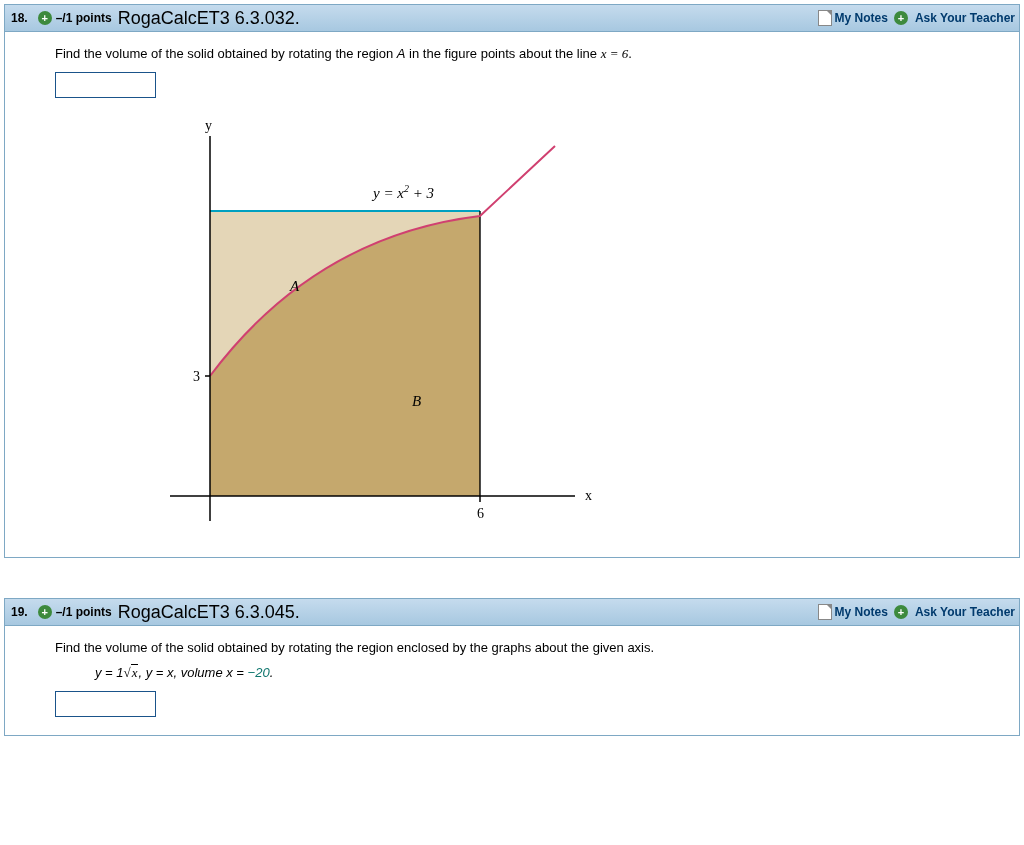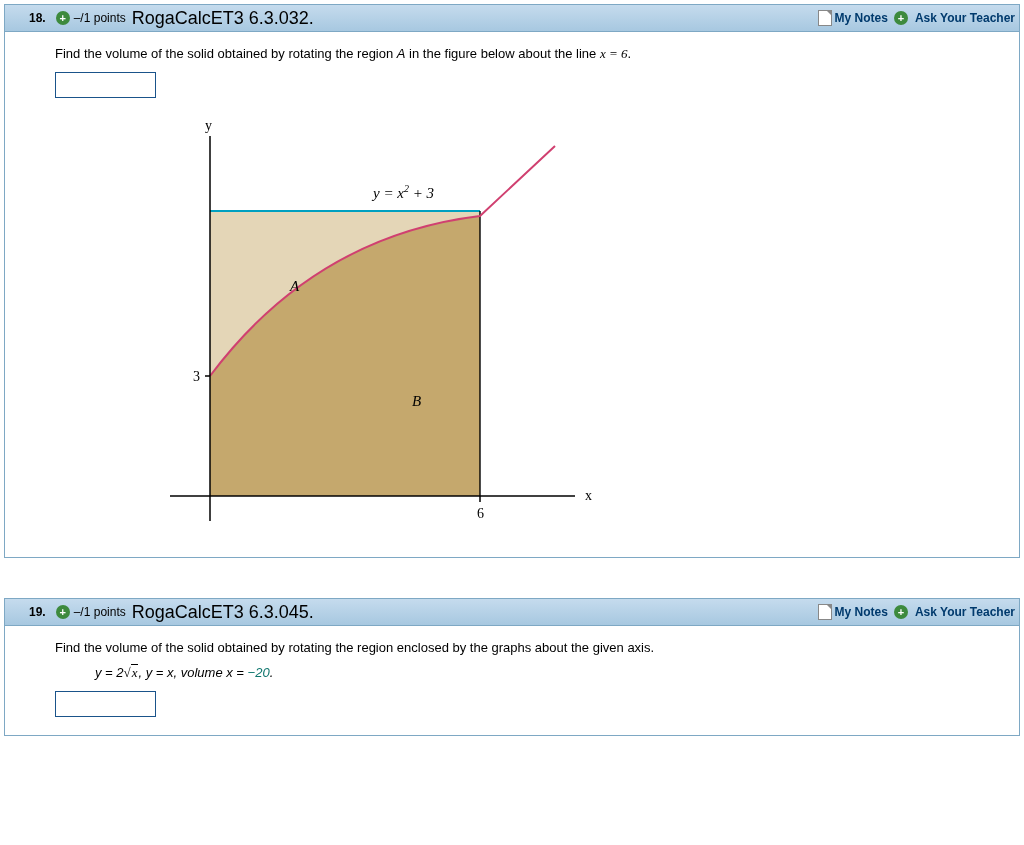--- a/index.html
+++ b/index.html
@@ -21,38 +21,38 @@
     display: flex;
     align-items: center;
     padding: 2px 4px;
     height: 22px;
     position: relative;
   }
   .problem-header .num {
     font-weight: bold;
     font-size: 12px;
     margin-right: 10px;
-    margin-left: 20px;
+    margin-left: 2px;
   }
   .expand-icon {
     display: inline-flex;
     align-items: center;
     justify-content: center;
     width: 14px;
     height: 14px;
     background: #3d8a3d;
     color: #fff;
     border-radius: 50%;
     font-size: 11px;
     font-weight: bold;
     line-height: 1;
     margin-right: 4px;
   }
   .points {
-    font-weight: normal;
+    font-weight: bold;
     font-size: 12px;
     margin-right: 6px;
   }
   .ref {
     font-size: 18px;
     color: #000;
   }
   .header-right {
     margin-left: auto;
     display: flex;
@@ -137,21 +137,21 @@
         <span>My Notes</span>
       </span>
       <span class="ask-teacher">
         <span class="expand-icon">+</span>
         <span>Ask Your Teacher</span>
       </span>
     </div>
   </div>
   <div class="problem-body">
     <div class="prompt">
-      <span>Find the volume of the solid obtained by rotating the region </span><span class="region-label">A</span><span> in the figure below about the line </span> <span class="equation"><span>x = 6</span></span><span>.</span>
+      <span>Find the volume of the solid obtained by rotating the region </span><span class="region-label">A</span><span> in the figure points about the line </span> <span class="equation"><span>x = 6</span></span><span>.</span>
     </div>
     <input type="text" class="answer-input" style="">
     <div class="figure-wrap">
       <svg width="480" height="420">
 
         <path d="M 55 380 L 325 380 L 325 100 Q 160 120 55 260 Z" fill="#c5a86d" stroke="none"></path>
 
         <path d="M 55 260 Q 160 120 325 100 L 325 95 L 55 95 Z" fill="#e4d6b7" stroke="none"></path>
 
         <line x1="55" y1="95" x2="325" y2="95" stroke="#00a0c0" stroke-width="2"></line>
@@ -194,17 +194,17 @@
       </span>
       <span class="ask-teacher">
         <span class="expand-icon">+</span>
         <span>Ask Your Teacher</span>
       </span>
     </div>
   </div>
   <div class="problem-body">
     <div class="prompt">Find the volume of the solid obtained by rotating the region enclosed by the graphs about the given axis.</div>
     <div class="below-prompt">
-      <span>y = 2</span><span style="font-family:serif; position:relative;">√<span style="border-top:1px solid #000; padding:0 1px;">x</span></span><span>, y = x,  volume  x = </span><span style="color:#0f766e;">−20</span><span>.</span>
+      <span>y = 1</span><span style="font-family:serif; position:relative;">√<span style="border-top:1px solid #000; padding:0 1px;">x</span></span><span>, y = x,  volume  x = </span><span style="color:#0f766e;">−20</span><span>.</span>
     </div>
     <input type="text" class="answer-input" style="">
   </div>
 </div>
 
 </body></html>

